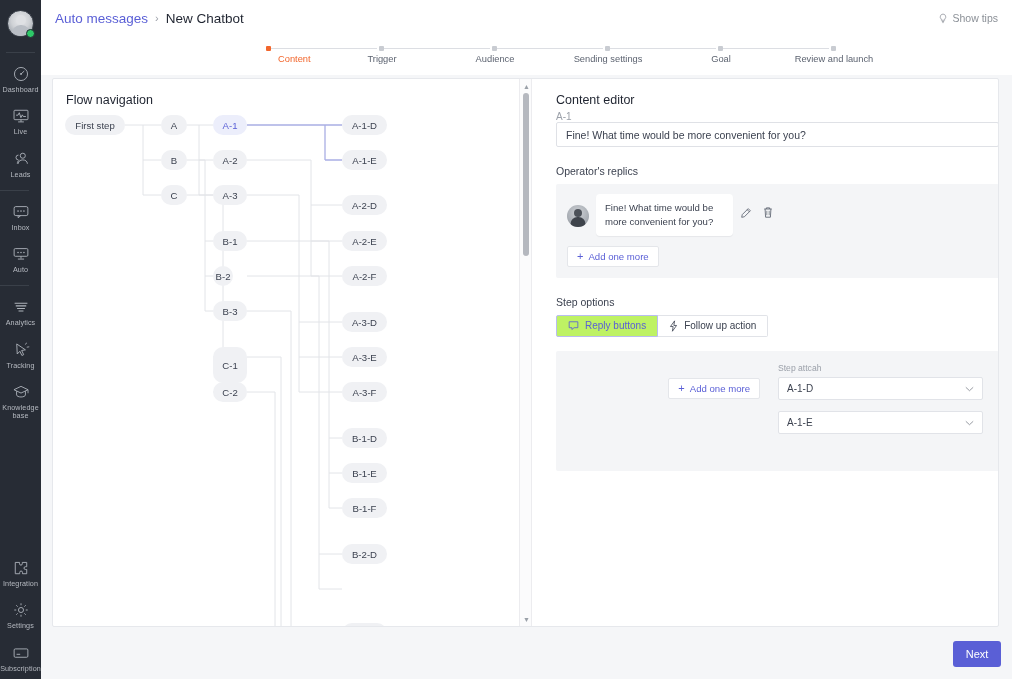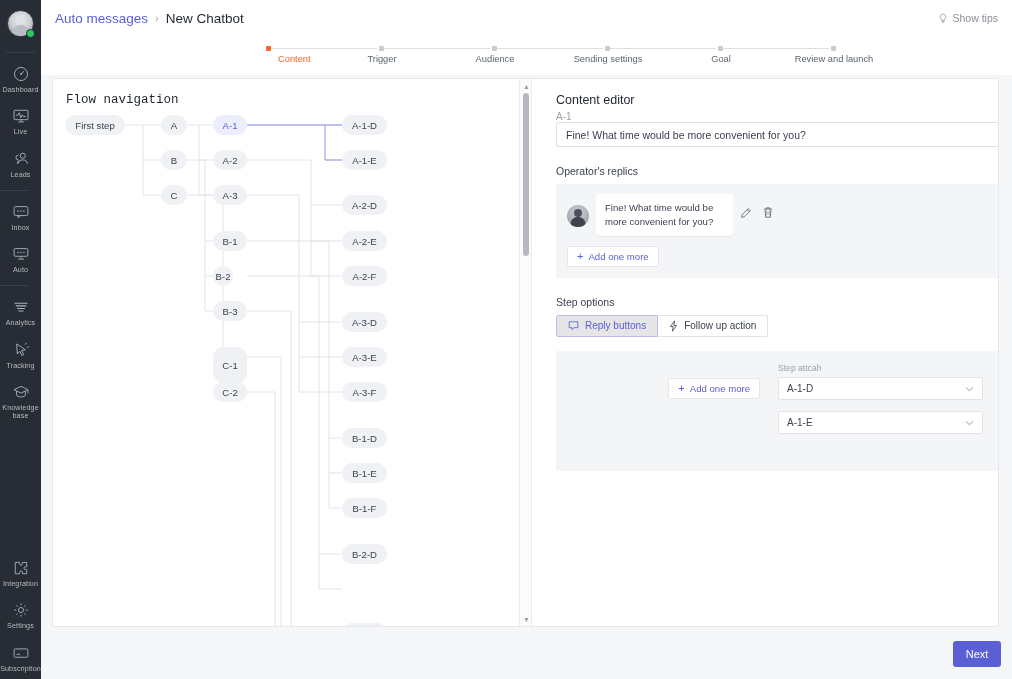--- a/index.html
+++ b/index.html
@@ -95,21 +95,21 @@
   
   .card {
     position: absolute; left: 11px; top: 78px;
     width: 947px; height: 549px;
     background: #fff; border: 1px solid #e6e8ec; border-radius: 2px;
     display: flex; overflow: hidden;
   }
   .flow-pane { width: 466px; flex: 0 0 466px; position: relative; overflow: hidden; }
   .flow-title {
     position: absolute; left: 13px; top: 14px;
-    font-size: 12.5px; color: #1f2430; font-weight: 500; font-family: Liberation Mono, monospace;
+    font-size: 12.5px; color: #1f2430; font-weight: 500;
   }
   .flow-canvas { position: absolute; left: 0; top: 0; width: 466px; height: 547px; }
 
   .node {
     position: absolute; background: #f0f1f4; border-radius: 10px;
     font-size: 9.6px; color: #3c4250;
     display: flex; align-items: center; justify-content: center;
     cursor: pointer; white-space: nowrap;
   }
   .node.sel { color: #5a5fd6; background: #eceefb; }
@@ -182,21 +182,21 @@
   .add-more .plus { font-size: 11px; line-height: 1; }
 
   .seg-wrap { display: flex; margin-top: 7px; }
   .seg {
     height: 22px; display: inline-flex; align-items: center; gap: 6px;
     padding: 0 11px; font-size: 10px; color: #3c4250;
     border: 1px solid #e1e3e8; background: #fff; cursor: pointer;
   }
   .seg:first-child { border-radius: 2px 0 0 2px; }
   .seg:last-child { border-radius: 0 2px 2px 0; border-left: 0; }
-  .seg.on { background: #e5e5e5; border-color: #b9bdf0; color: #5a5fd6; }
+  .seg.on { background: #bef264; border-color: #b9bdf0; color: #5a5fd6; }
 
   .opt-panel {
     width: 443px; background: #f4f5f7; border-radius: 2px;
     margin-top: 14px; padding: 12px 14px 14px 14px;
     display: flex; gap: 18px; position: relative; min-height: 120px;
   }
   .opt-left { width: 190px; position: relative; }
   .btn-line { display: flex; align-items: center; justify-content: flex-end; gap: 9px; }
   .chip {
     border: 1px solid #b9bdf0; background: #fff; color: #5a5fd6;

